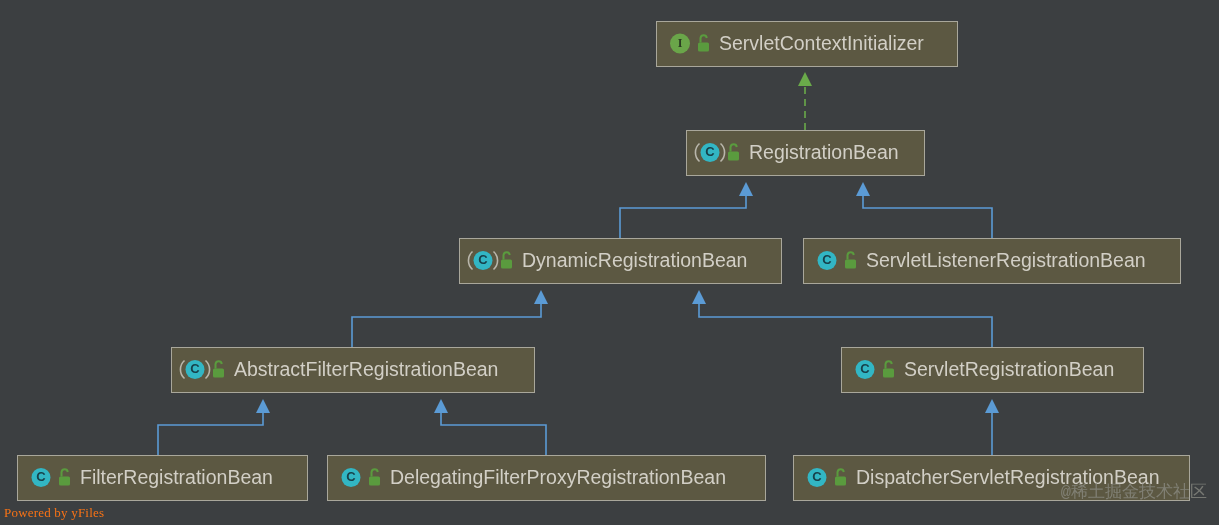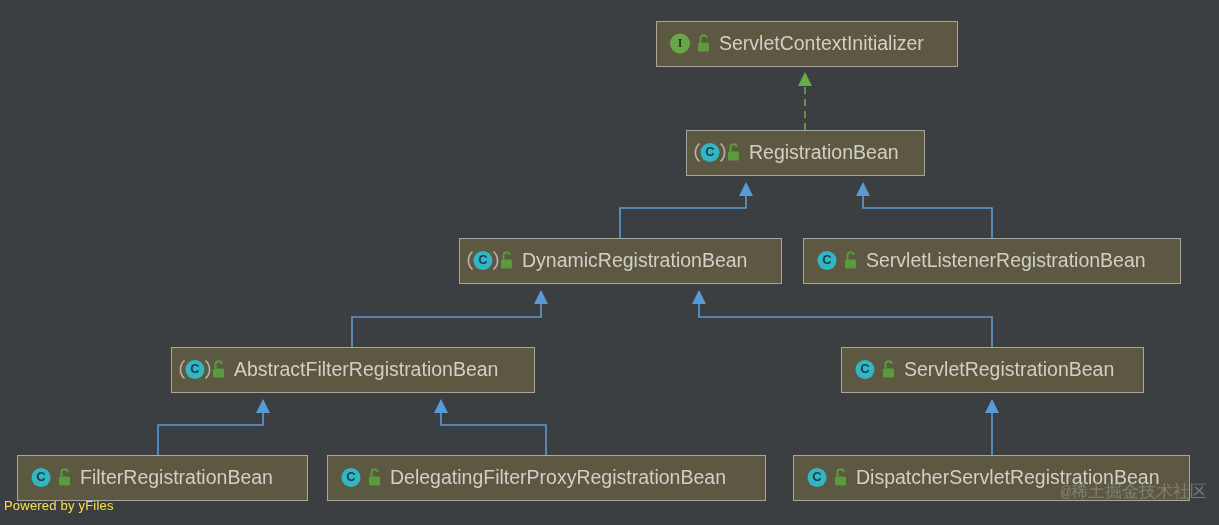--- a/index.html
+++ b/index.html
@@ -19,23 +19,23 @@
     position: absolute;
     left: 0;
     top: 0;
     width: 1219px;
     height: 525px;
     display: block;
   }
   .powered-by {
     position: absolute;
     left: 4px;
-    bottom: 12px;
-    color: #fde047;
-    font-family: Liberation Sans, sans-serif;
+    bottom: 4px;
+    color: #f97316;
+    font-family: Liberation Serif, serif;
     font-size: 13px;
     letter-spacing: 0.2px;
     user-select: none;
   }
   .watermark {
     position: absolute;
     right: 12px;
     bottom: 22px;
     color: #8e8f87;
     opacity: 0.72;

